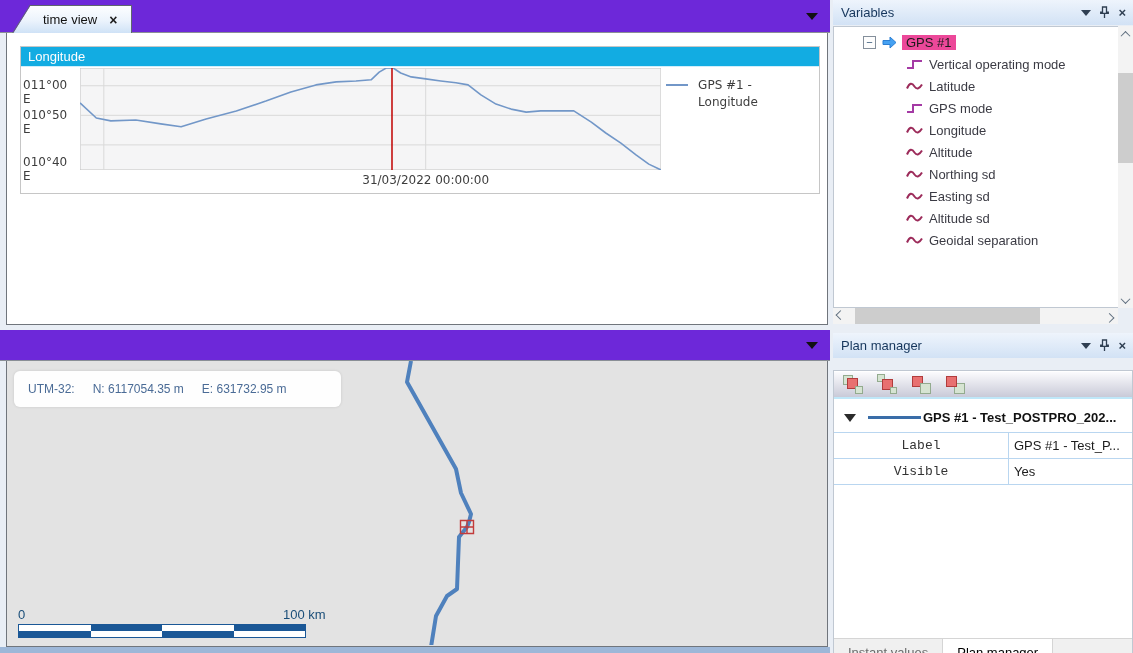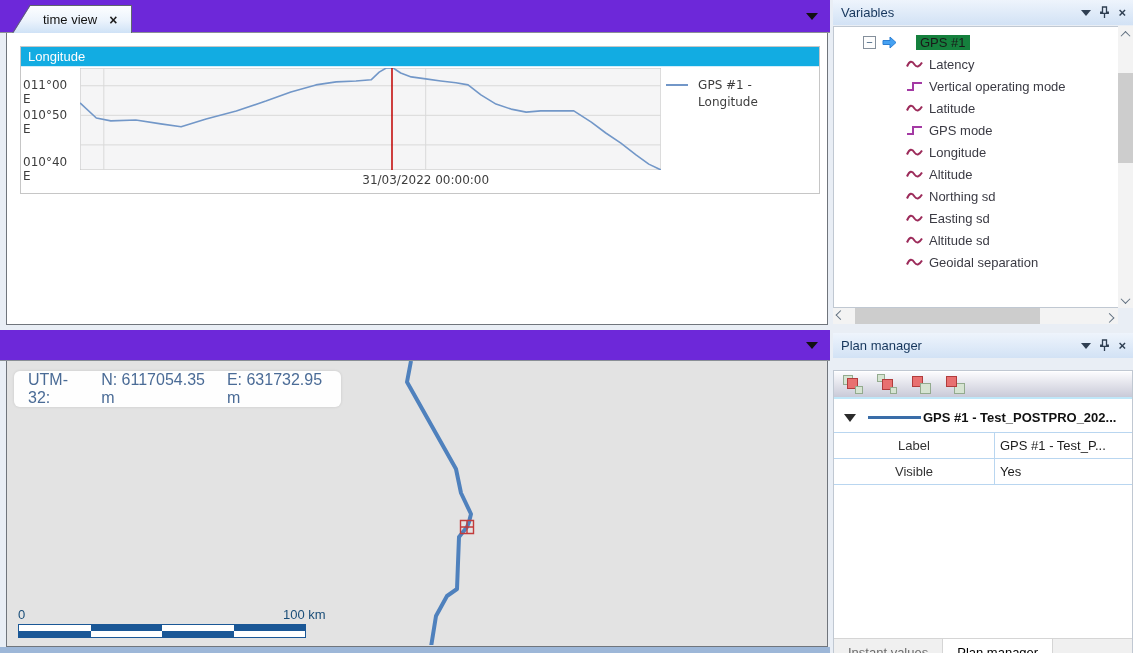--- a/index.html
+++ b/index.html
@@ -38,21 +38,21 @@
   #legend { position:absolute; left:645px; top:10px; width:150px; }
   #legend-line { display:inline-block; width:22px; height:2px; background:#7297c8; vertical-align:6px; }
   #legend-text { display:inline-block; width:78px; font-size:12px; color:#3d3d3d; line-height:17px; margin-left:5px; vertical-align:top; }
 
   
   #pv-content { position:absolute; left:6px; top:361px; width:822px; height:286px;
                 background:#e3e3e3; border:1px solid #70757c; border-top:none; overflow:hidden; }
   #map-svg { position:absolute; left:0; top:0; }
   #readout { position:absolute; left:7px; top:10px; width:327px; height:36px; background:rgba(255,255,255,0.95);
              border-radius:6px; display:flex; align-items:center; gap:18px; padding:8px 14px;
-             color:#4a6b96; font-size:16px; box-shadow:0 0 3px rgba(0,0,0,0.12); }
+             color:#4a6b96; font-size:12px; box-shadow:0 0 3px rgba(0,0,0,0.12); }
   #scalebar-wrap { position:absolute; left:11px; top:246px; width:320px; color:#1a4e79; font-size:13px; }
   #sb-labels { position:relative; height:17px; }
   #sb-end { position:absolute; left:265px; top:0; }
   #sb-start { position:absolute; left:0; top:0; }
   #scalebar { width:288px; height:14px; border:1px solid #1a5796; display:grid;
               grid-template-columns:repeat(4,1fr); grid-template-rows:1fr 1fr; background:#fff; }
   #scalebar div.b { background:#1a5796; }
   #pv-bottom-strip { position:absolute; left:0; top:647px; width:830px; height:6px; background:#9db7d8; }
 
   
@@ -65,21 +65,21 @@
   .hdr-close { font-weight:bold; font-size:13px; color:#2f3f52; margin-left:8px; }
 
   #vars-panel { position:absolute; left:833px; top:0; width:300px; height:327px; }
   #vars-body { position:absolute; left:0; top:26px; width:285px; height:282px; background:#fff;
                border:1px solid #c0c8d2; border-right:none; overflow:hidden; padding-top:4px; }
   .trow { height:22px; display:flex; align-items:center; font-size:13px; color:#3b3b44; cursor:default; }
   .trow .ico { width:17px; margin-right:6px; flex:none; display:flex; }
   .trow.child { padding-left:72px; }
   #expander { width:13px; height:13px; border:1px solid #848f9b; background:#fdfdfd; color:#3a5a7a;
               font-size:11px; line-height:11px; text-align:center; margin:0 6px 0 29px; }
-  #root-label { color:#1a1a1a; background:#15803d; padding:0 4px; margin-left:19px; }
+  #root-label { color:#1a1a1a; background:#ec4899; padding:0 4px; margin-left:5px; }
 
   .vsb { position:absolute; right:0; top:26px; width:15px; height:282px; background:#f3f3f3; }
   .vsb .thumb { position:absolute; left:0; top:47px; width:15px; height:90px; background:#cdcdcd; }
   .sb-arrow { position:absolute; left:0; width:15px; height:16px; display:flex; align-items:center; justify-content:center; }
   .chev { width:7px; height:7px; border-left:1.6px solid #5f6f7f; border-top:1.6px solid #5f6f7f; }
   .chev.up { transform:rotate(45deg) translate(1px,1px); }
   .chev.down { transform:rotate(225deg) translate(1px,1px); }
   .chev.left { transform:rotate(-45deg) translate(1px,-1px); }
   .chev.right { transform:rotate(135deg) translate(1px,-1px); }
   #vars-hsb { position:absolute; left:0; top:308px; width:285px; height:16px; background:#f3f3f3; }
@@ -96,22 +96,22 @@
   .pm-tool .sq { position:absolute; border:1px solid; }
   .sq.r { background:#e87070; border-color:#b13c3c; }
   .sq.g { background:#d6e4d2; border-color:#93ab8e; }
   #pm-layer-row { position:absolute; left:0; top:33px; width:298px; height:27px; display:flex; align-items:center; }
   #pm-collapse { width:0; height:0; border-left:6px solid transparent; border-right:6px solid transparent;
                  border-top:8px solid #2b2b2b; margin-left:10px; }
   #pm-line { width:53px; height:3px; background:#3a6da8; margin-left:12px; flex:none; }
   #pm-layer-label { font-weight:bold; font-size:13px; color:#111; margin-left:2px; white-space:nowrap; overflow:hidden; flex:1; }
   #pm-table { position:absolute; left:0; top:61px; width:298px; border-top:1px solid #b9d6f0; }
   .pm-row { display:flex; height:26px; border-bottom:1px solid #b9d6f0; font-size:13px; }
-  .pm-key { width:161px; display:flex; align-items:center; justify-content:center; color:#333;
-            border-right:1px solid #b9d6f0; }
+  .pm-key { width:175px; display:flex; align-items:center; justify-content:center; color:#333;
+            border-right:1px solid #b9d6f0;font-family:Liberation Mono, monospace; }
   .pm-val { flex:1; display:flex; align-items:center; padding-left:5px; color:#1c1c1c; white-space:nowrap; overflow:hidden; }
   #pm-tabs { position:absolute; left:0; top:267px; width:298px; height:27px; background:#f0f0f0;
              border-top:1px solid #d5d5d5; display:flex; }
   .pm-tab { padding:8px 14px; display:flex; align-items:center; font-size:13px; color:#6b6b6b; }
   .pm-tab.active { background:#fff; color:#000; border-left:1px solid #d5d5d5; border-right:1px solid #d5d5d5; }
 </style>
 </head>
 <body>
 
 <div id="root">
@@ -203,28 +203,20 @@
         <span id="expander">−</span>
         <svg width="15" height="13" viewBox="0 0 15 13">
             <polygon points="1,4.5 8,4.5 8,1 14,6.5 8,12 8,8.5 1,8.5" fill="#45a1f2" stroke="#2b7fd4"></polygon>
           </svg>
         <span id="root-label">GPS #1</span>
       </div>
       <div id="vars-items">
           <div class="trow child">
             <span class="ico">
               <svg width="17" height="11" viewBox="0 0 17 11">
-                <path d="M1 7.5 C 3.5 1.5, 6 1.5, 8.5 5.5 C 10.5 8.5, 13 8.5, 16 3.5" fill="none" stroke="#9c2b5a" stroke-width="2"></path>
-              </svg>
-            </span>
-            <span>Latency</span>
-          </div>
-          <div class="trow child">
-            <span class="ico">
-              <svg width="17" height="11" viewBox="0 0 17 11">
                 <path d="M1 9 L7 9 L7 2 L16 2" fill="none" stroke="#a43aa4" stroke-width="2"></path>
               </svg>
             </span>
             <span>Vertical operating mode</span>
           </div>
           <div class="trow child">
             <span class="ico">
               <svg width="17" height="11" viewBox="0 0 17 11">
                 <path d="M1 7.5 C 3.5 1.5, 6 1.5, 8.5 5.5 C 10.5 8.5, 13 8.5, 16 3.5" fill="none" stroke="#9c2b5a" stroke-width="2"></path>
               </svg>

